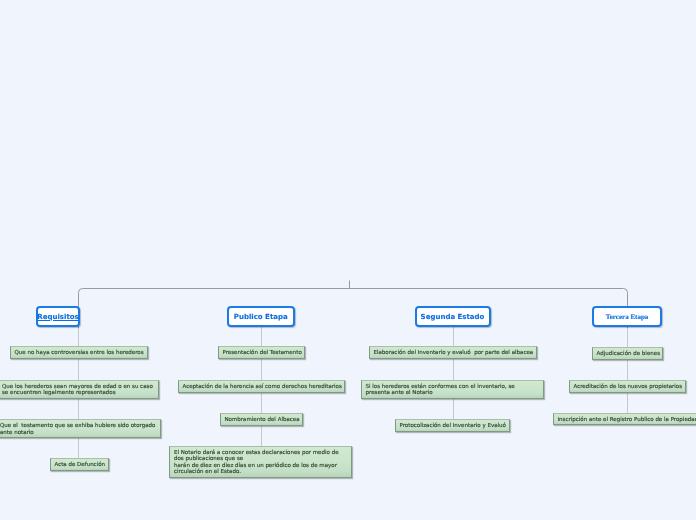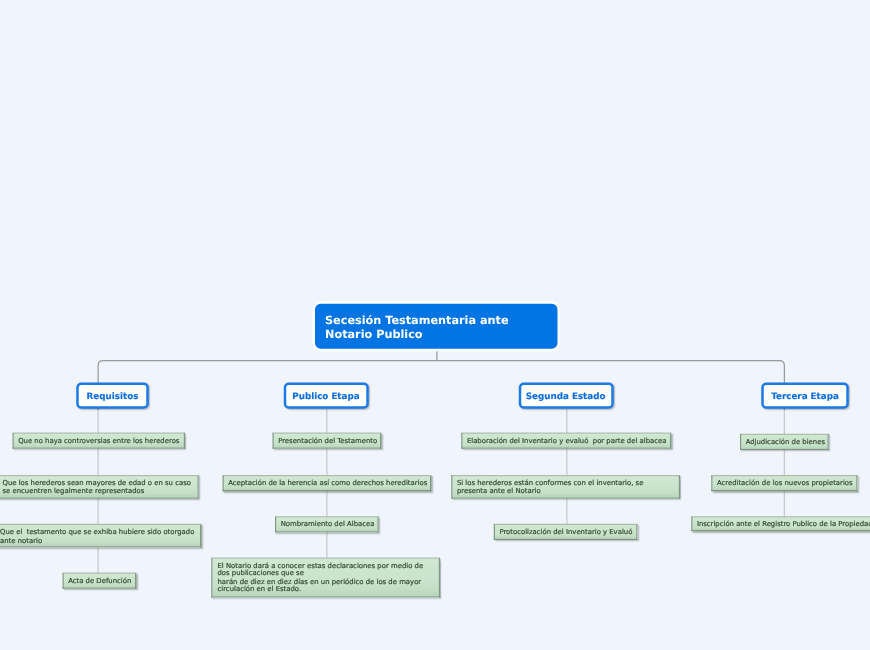--- a/index.html
+++ b/index.html
@@ -26,23 +26,21 @@
 
 <div id="mindmap">
   <svg id="connectors" viewBox="0 0 696 520" xmlns="http://www.w3.org/2000/svg">
       <path d="M78.5 326.5 L78.5 464.25" fill="none" stroke="#c7c7ce" stroke-width="1"></path>
       <path d="M261.5 326.5 L261.5 461.5" fill="none" stroke="#c7c7ce" stroke-width="1"></path>
       <path d="M453.5 326.5 L453.5 425.25" fill="none" stroke="#c7c7ce" stroke-width="1"></path>
       <path d="M627.5 326.5 L627.5 418.75" fill="none" stroke="#c7c7ce" stroke-width="1"></path>
       <path d="M349.5 280.5 L349.5 288.5" fill="none" stroke="#9a9a9a" stroke-width="1"></path>
       <path d="M78.5 328 L78.5 292.5 Q78.5 288.5 82.5 288.5 L623.5 288.5 Q627.5 288.5 627.5 292.5 L627.5 328" fill="none" stroke="#9a9a9a" stroke-width="1"></path>
     </svg>
-  <div class="node root-node" style="left: 249.5px; top: 240.5px; width: 198px; height: 40px;"><span>Secesión Testamentaria ante
-Notario Publico</span></div>
-<div class="node stage-node" style="left: 61px; top: 305.5px; width: 58px; height: 21px;">
+<div class="node stage-node" style="left: 36px; top: 305.5px; width: 44px; height: 21px; text-decoration: underline;">
       <span>Requisitos</span>
     </div>
     <div class="node leaf-node" style="left: 9.5px; top: 346px; width: 138px; height: 12.5px;"><span>Que no haya controversias entre los herederos</span></div>
     <div class="node leaf-node" style="left: -3px; top: 379.8px; width: 161.5px; height: 19px;"><span>Que los herederos sean mayores de edad o en su caso
 se encuentren legalmente representados</span></div>
     <div class="node leaf-node" style="left: -5px; top: 419px; width: 166px; height: 19px;"><span>Que el  testamento que se exhiba hubiere sido otorgado
 ante notario</span></div>
     <div class="node leaf-node" style="left: 49.5px; top: 458px; width: 59.5px; height: 12.5px;"><span>Acta de Defunción</span></div>
     <div class="node stage-node" style="left: 226.5px; top: 305.5px; width: 68.5px; height: 21px;">
       <span>Publico Etapa</span>
@@ -54,19 +52,19 @@
 dos publicaciones que se
 harán de diez en diez días en un periódico de los de mayor
 circulación en el Estado.</span></div>
     <div class="node stage-node" style="left: 414.5px; top: 305.5px; width: 76px; height: 21px;">
       <span>Segunda Estado</span>
     </div>
     <div class="node leaf-node" style="left: 368.5px; top: 346px; width: 168px; height: 12.5px;"><span>Elaboración del Inventario y evaluó  por parte del albacea</span></div>
     <div class="node leaf-node" style="left: 360.5px; top: 379.7px; width: 183.5px; height: 19px;"><span>Si los herederos están conformes con el inventario, se
 presenta ante el Notario</span></div>
     <div class="node leaf-node" style="left: 394.5px; top: 419px; width: 115.5px; height: 12.5px;"><span>Protocolización del Inventario y Evaluó</span></div>
-    <div class="node stage-node" style="left: 609px; top: 305.5px; width: 70px; height: 21px;">
+    <div class="node stage-node" style="left: 592px; top: 305.5px; width: 70px; height: 21px; font-family: Liberation Serif, serif;">
       <span>Tercera Etapa</span>
     </div>
     <div class="node leaf-node" style="left: 591.5px; top: 347px; width: 71.5px; height: 12.5px;"><span>Adjudicación de bienes</span></div>
     <div class="node leaf-node" style="left: 568.5px; top: 380px; width: 117px; height: 12.5px;"><span>Acreditación de los nuevos propietarios</span></div>
     <div class="node leaf-node" style="left: 552.5px; top: 412.5px; width: 200px; height: 12.5px;"><span>Inscripción ante el Registro Publico de la Propiedad y del Comercio</span></div>
   </div>
 
 </body></html>

